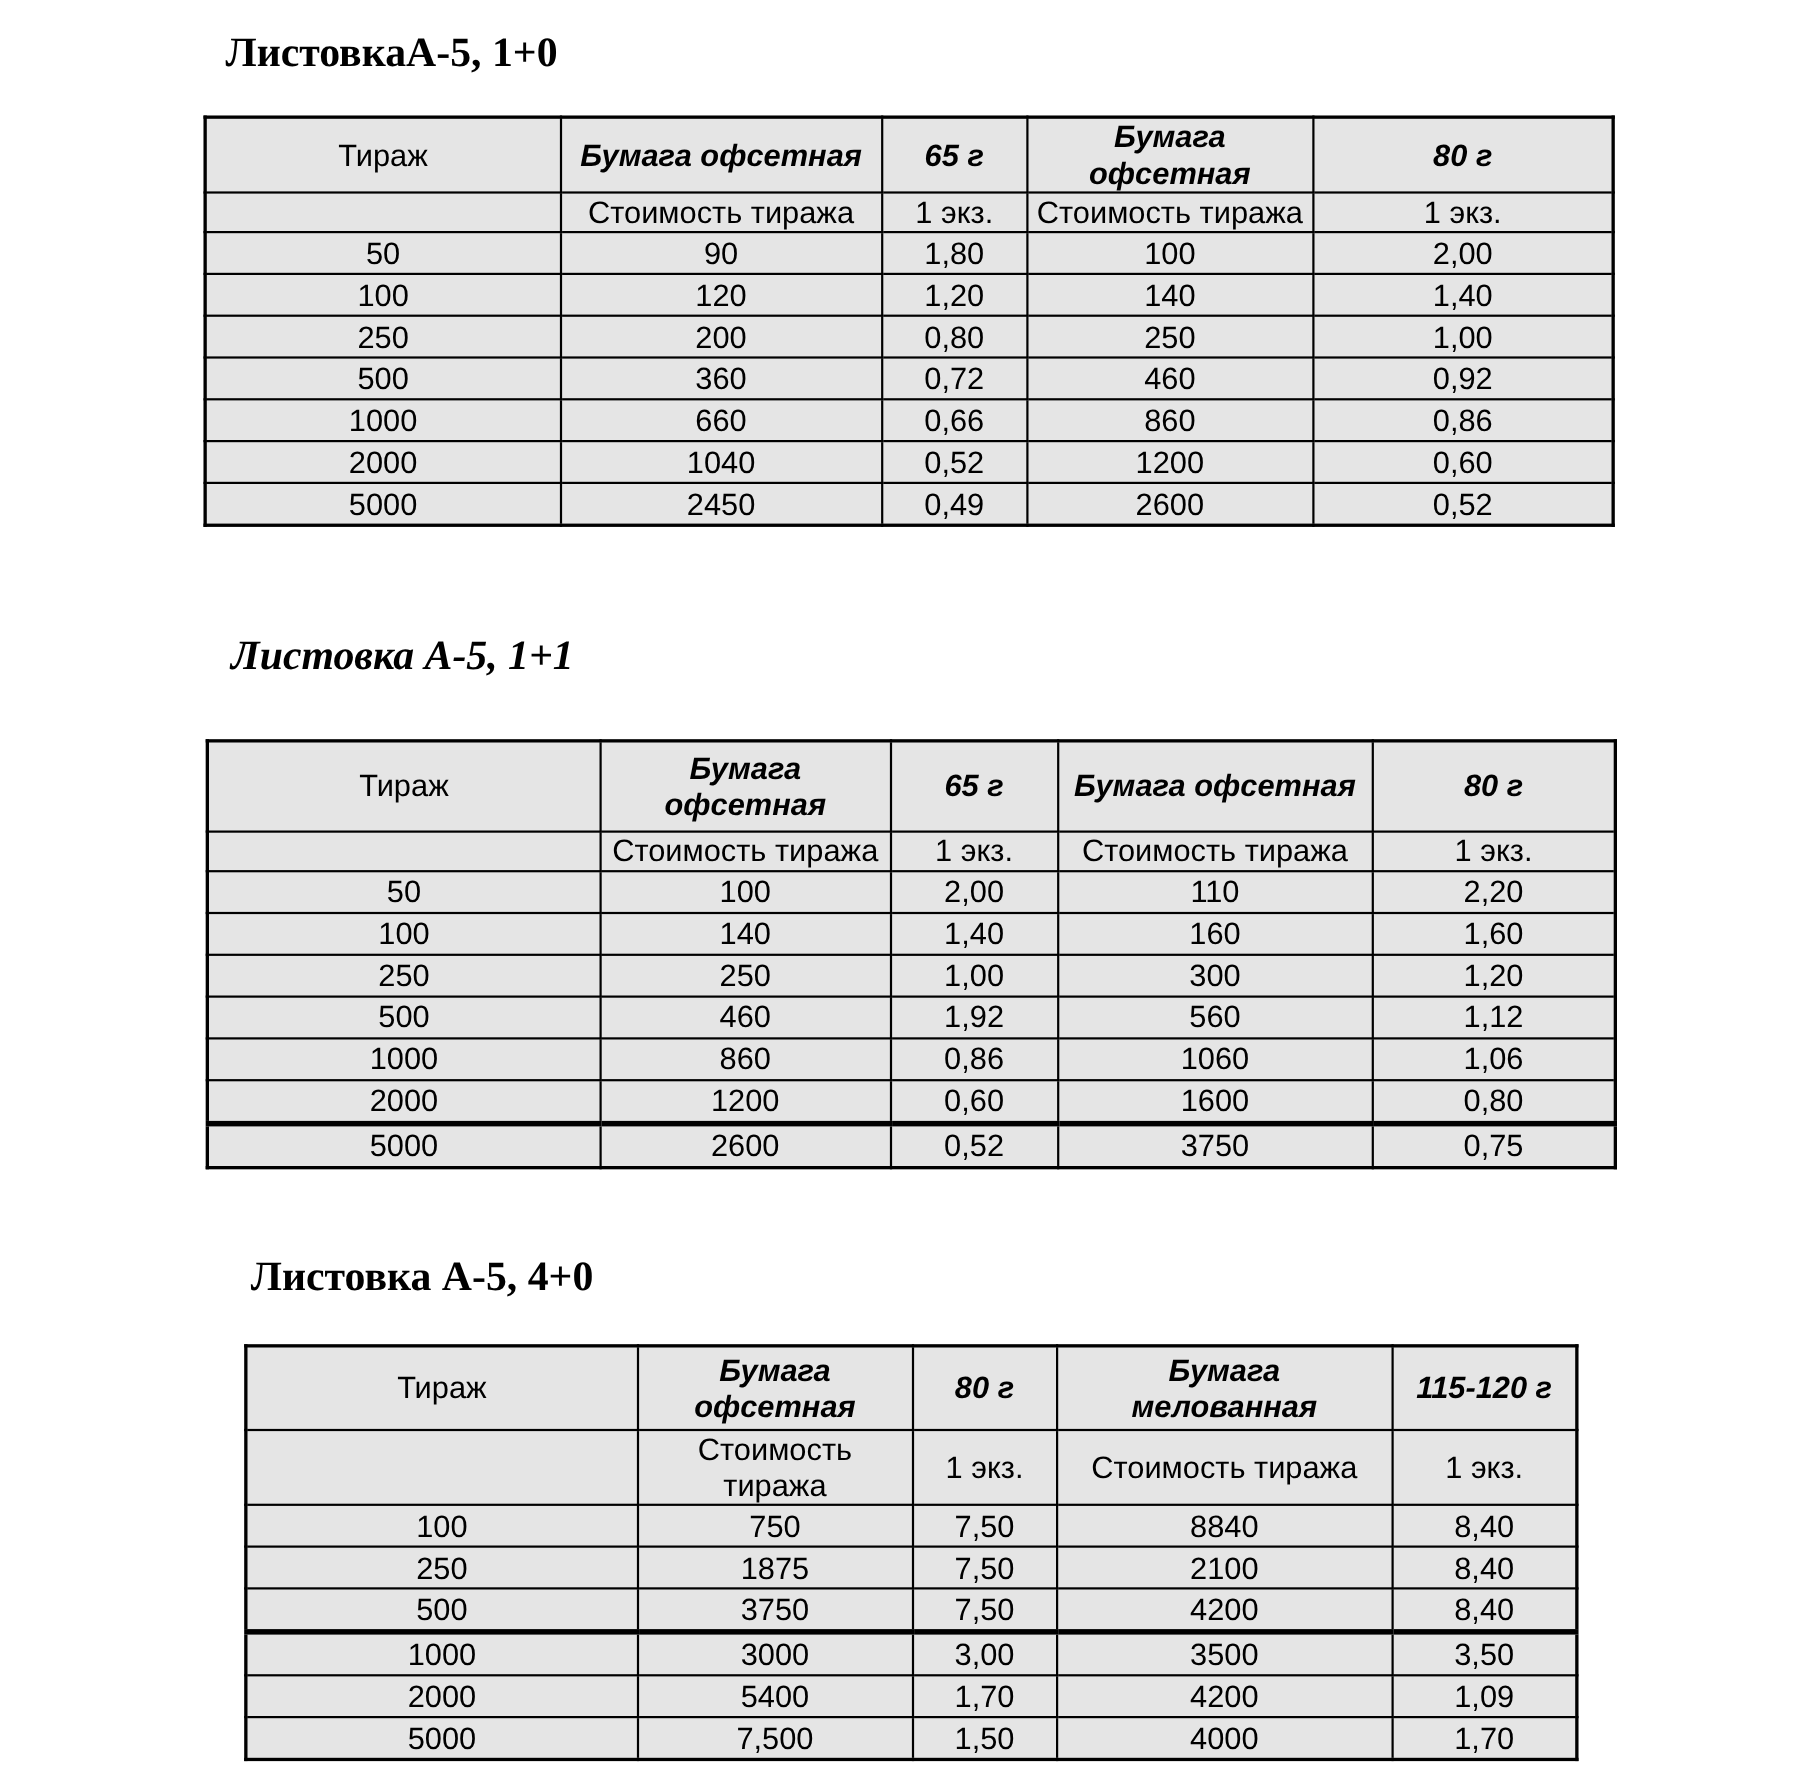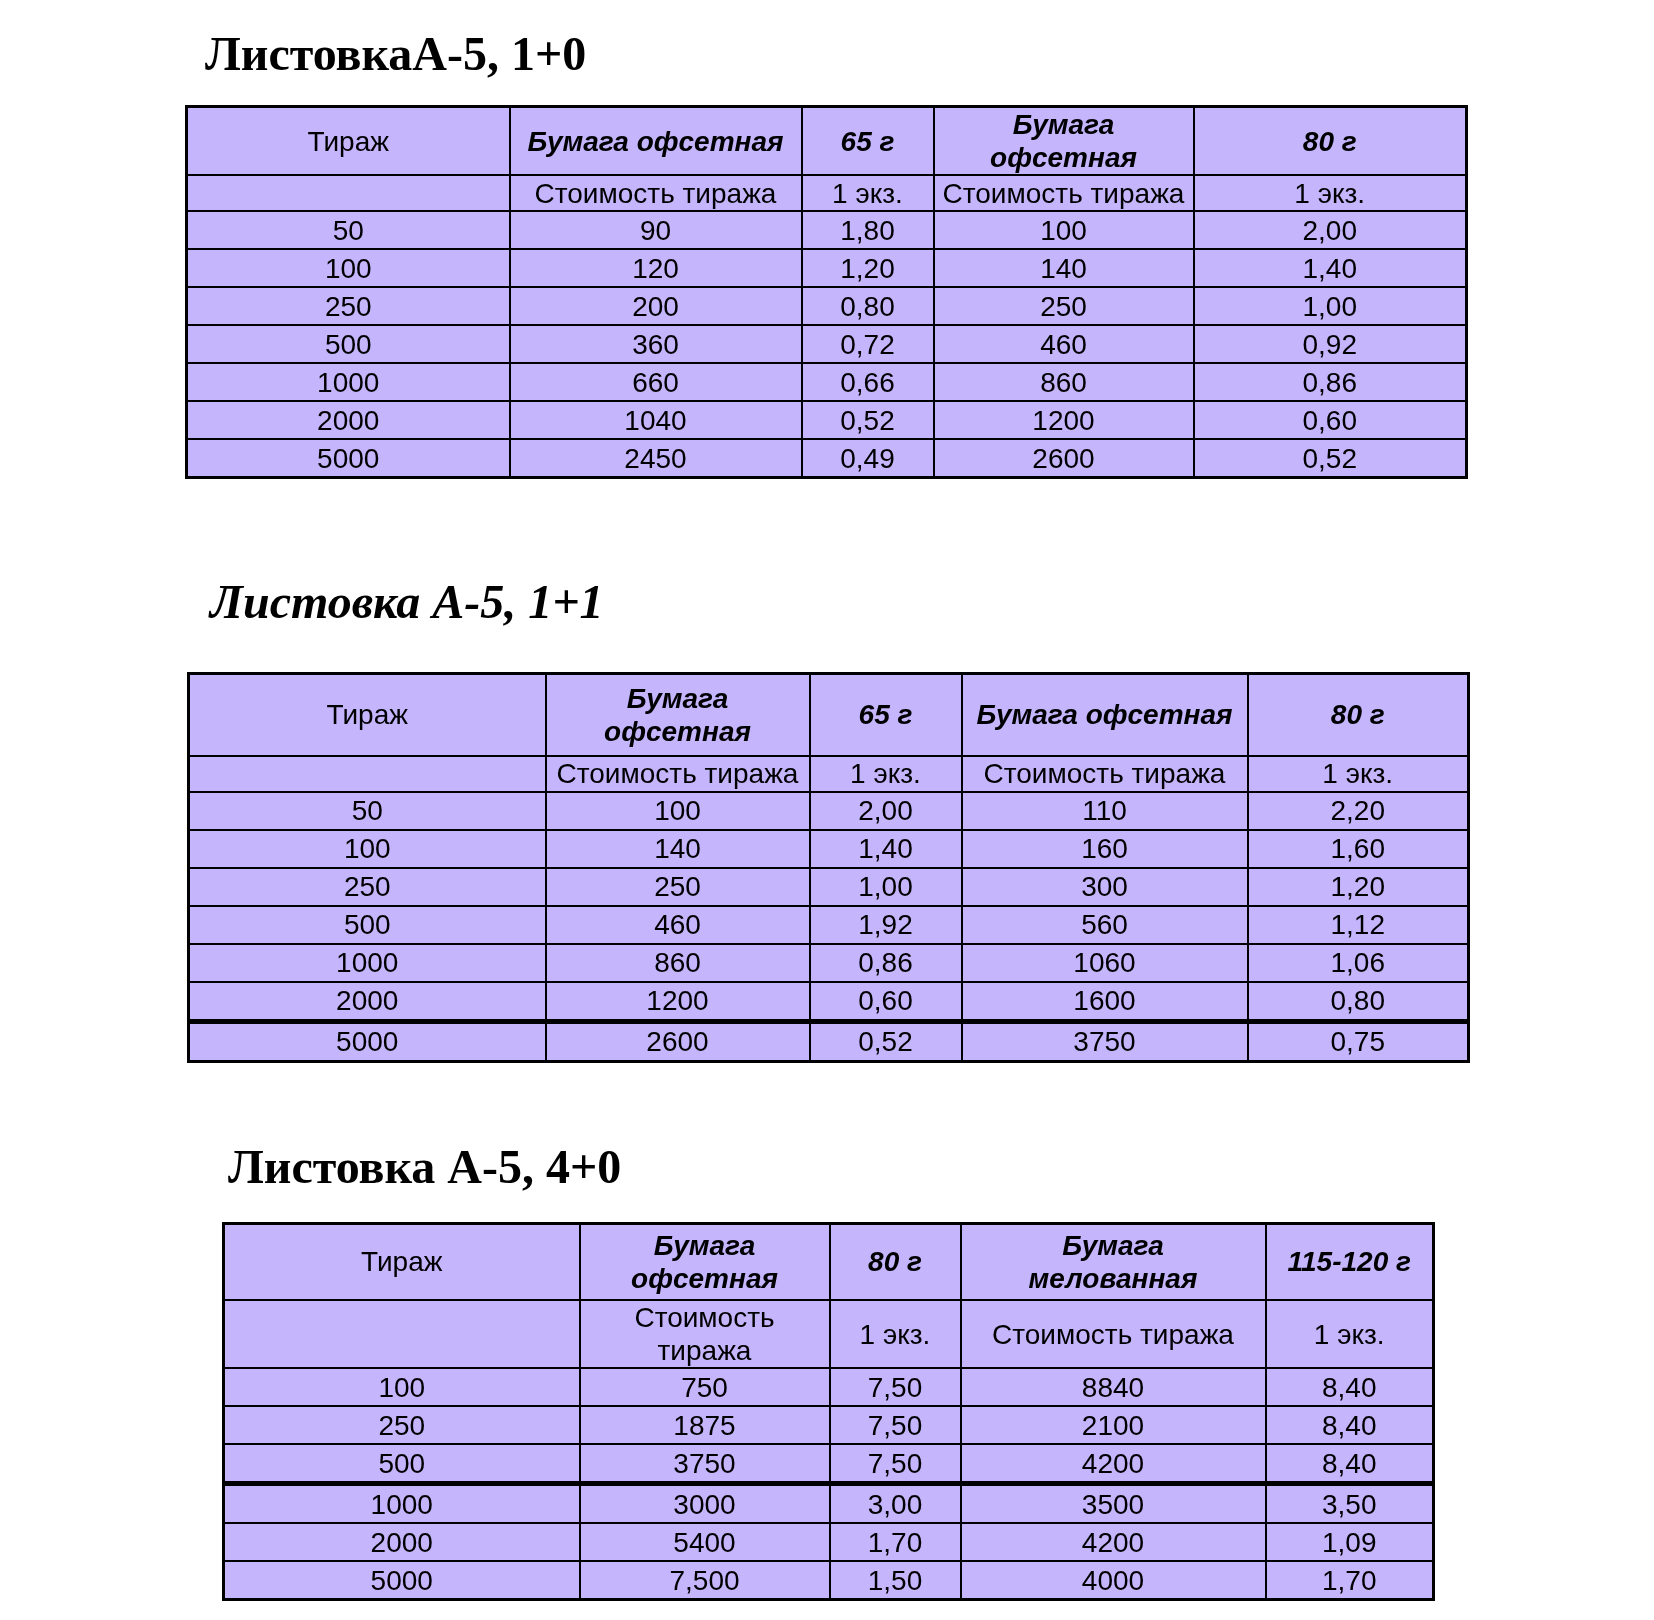--- a/index.html
+++ b/index.html
@@ -14,30 +14,30 @@
     background: #ffffff;
     color: #000000;
     font-family: "Liberation Sans", sans-serif;
     overflow: hidden;
   }
   .sec-title {
     position: absolute;
     margin: 0;
     font-family: "Liberation Serif", serif;
     font-weight: bold;
-    font-size: 48px;
+    font-size: 38px;
     line-height: 1.1;
     color: #000000;
     white-space: nowrap;
   }
   .price-table {
     position: absolute;
     border-collapse: collapse;
     table-layout: fixed;
-    background: #c4b5fd;
+    background: #e5e5e5;
     border: 3px solid #000000;
   }
   .price-table th,
   .price-table td {
     border: 2px solid #000000;
     text-align: center;
     vertical-align: middle;
     font-family: "Liberation Sans", sans-serif;
     font-size: 28px;
     font-weight: normal;

